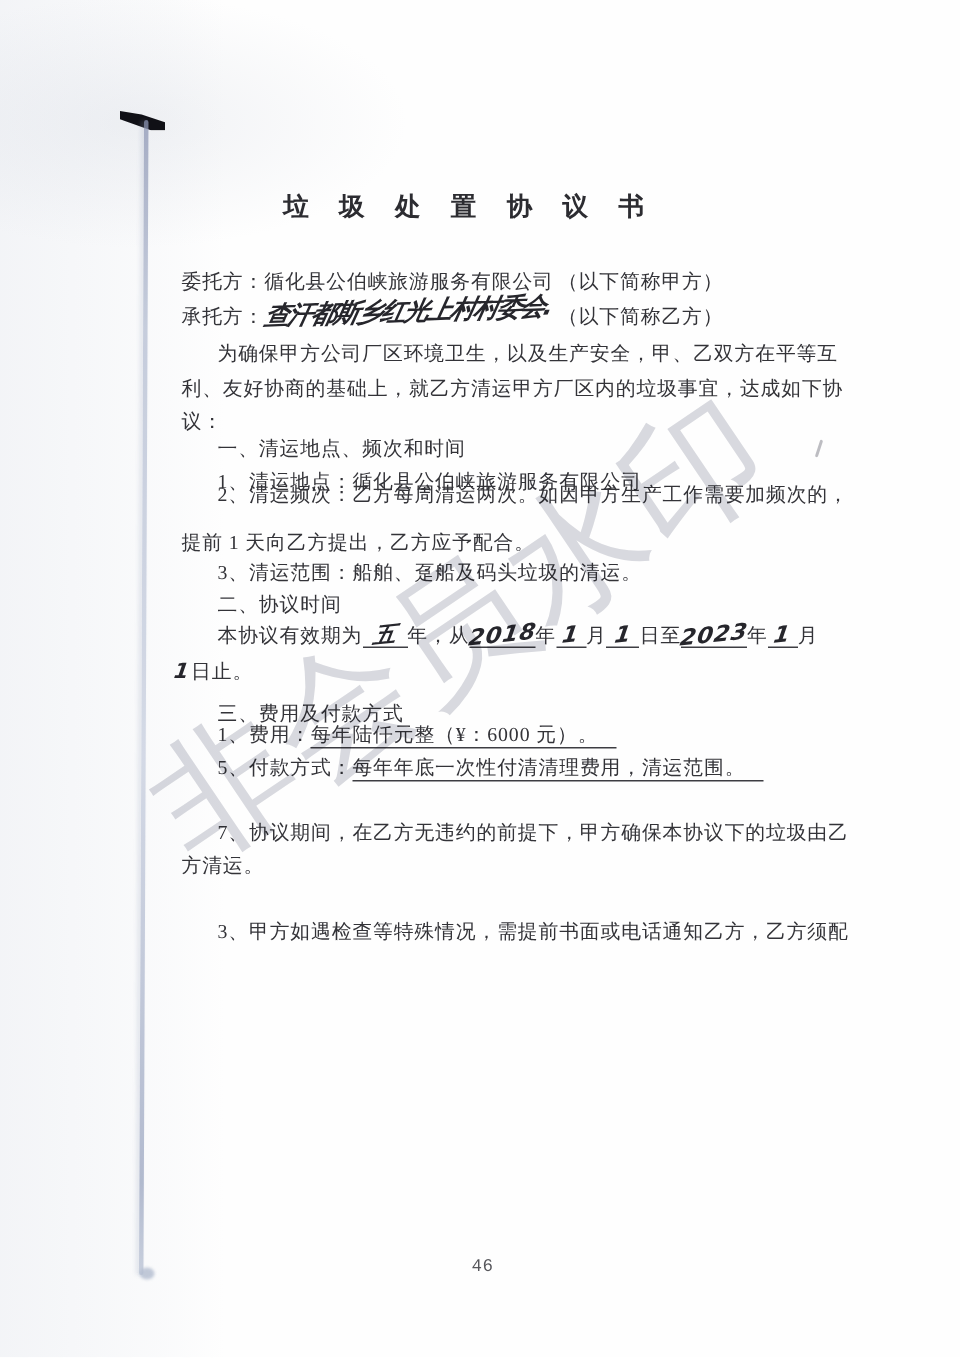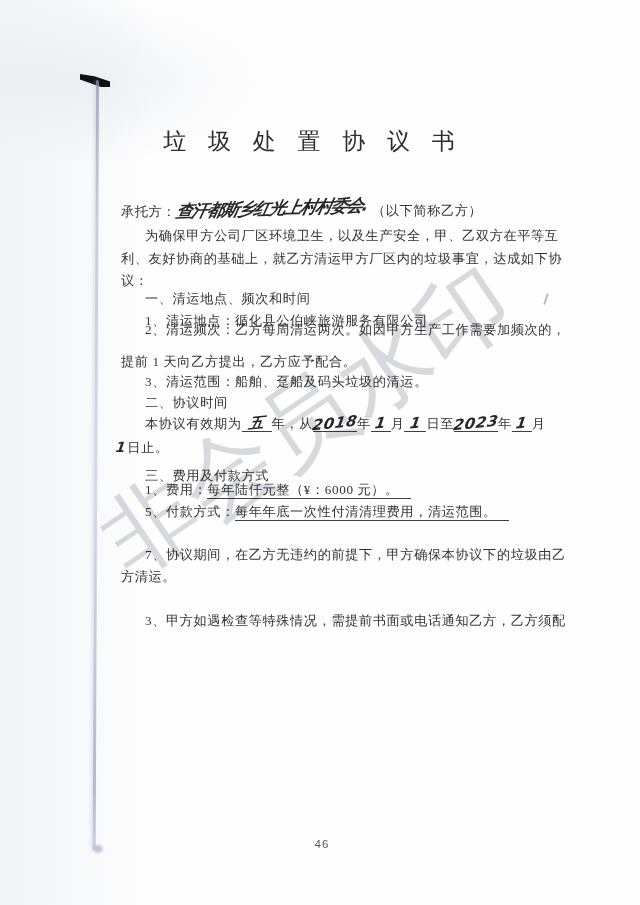--- a/index.html
+++ b/index.html
@@ -39,21 +39,21 @@
   .watermark{
     position:absolute;left:112px;top:505px;z-index:3;
     font-size:92px;line-height:92px;letter-spacing:2px;white-space:nowrap;
     color:#b4b6c1;opacity:.5;mix-blend-mode:multiply;
     transform:rotate(-34deg);transform-origin:0 50%;
     font-family:"Liberation Sans","DejaVu Sans",sans-serif;
     pointer-events:none;
   }
   .doc-title{
     position:absolute;top:126px;left:0;width:626px;z-index:2;
-    text-align:center;font-size:23px;font-weight:normal;letter-spacing:8px;
+    text-align:center;font-size:17px;font-weight:bold;letter-spacing:8px;
     color:#2c2c31;
   }
   .line{
     position:absolute;left:121px;width:430px;height:21px;z-index:2;
     font-size:13.2px;line-height:19px;letter-spacing:.6px;white-space:nowrap;
   }
   .in{padding-left:24px;}
   .alias-note{position:absolute;left:251px;top:0;}
   .hand{
     display:inline-block;
@@ -89,20 +89,24 @@
 
   <div class="corner-wedge"></div>
   <div class="edge-line"></div>
   <div class="bottom-smudge"></div>
   <div class="tick-mark"></div>
 
   <div class="watermark">非会员水印</div>
 
   <div class="doc-title">垃 圾 处 置 协 议 书</div>
 
+  <div class="line" style="top:178px">
+    <span>委托方：</span><span>循化县公伯峡旅游服务有限公司</span>
+    <span class="alias-note">（以下简称甲方）</span>
+  </div>
   <div class="line" style="top:201px">
     <span>承托方：</span><span class="hand hand-name">查汗都斯乡红光上村村委会.</span>
     <span class="alias-note">（以下简称乙方）</span>
   </div>
 
   <div class="line" style="top:249px">利、友好协商的基础上，就乙方清运甲方厂区内的垃圾事宜，达成如下协</div>
   <div class="line in" style="top:226px">为确保甲方公司厂区环境卫生，以及生产安全，甲、乙双方在平等互</div>
   <div class="line" style="top:271px">议：</div>
 
   <div class="line in" style="top:289px">一、清运地点、频次和时间</div>

